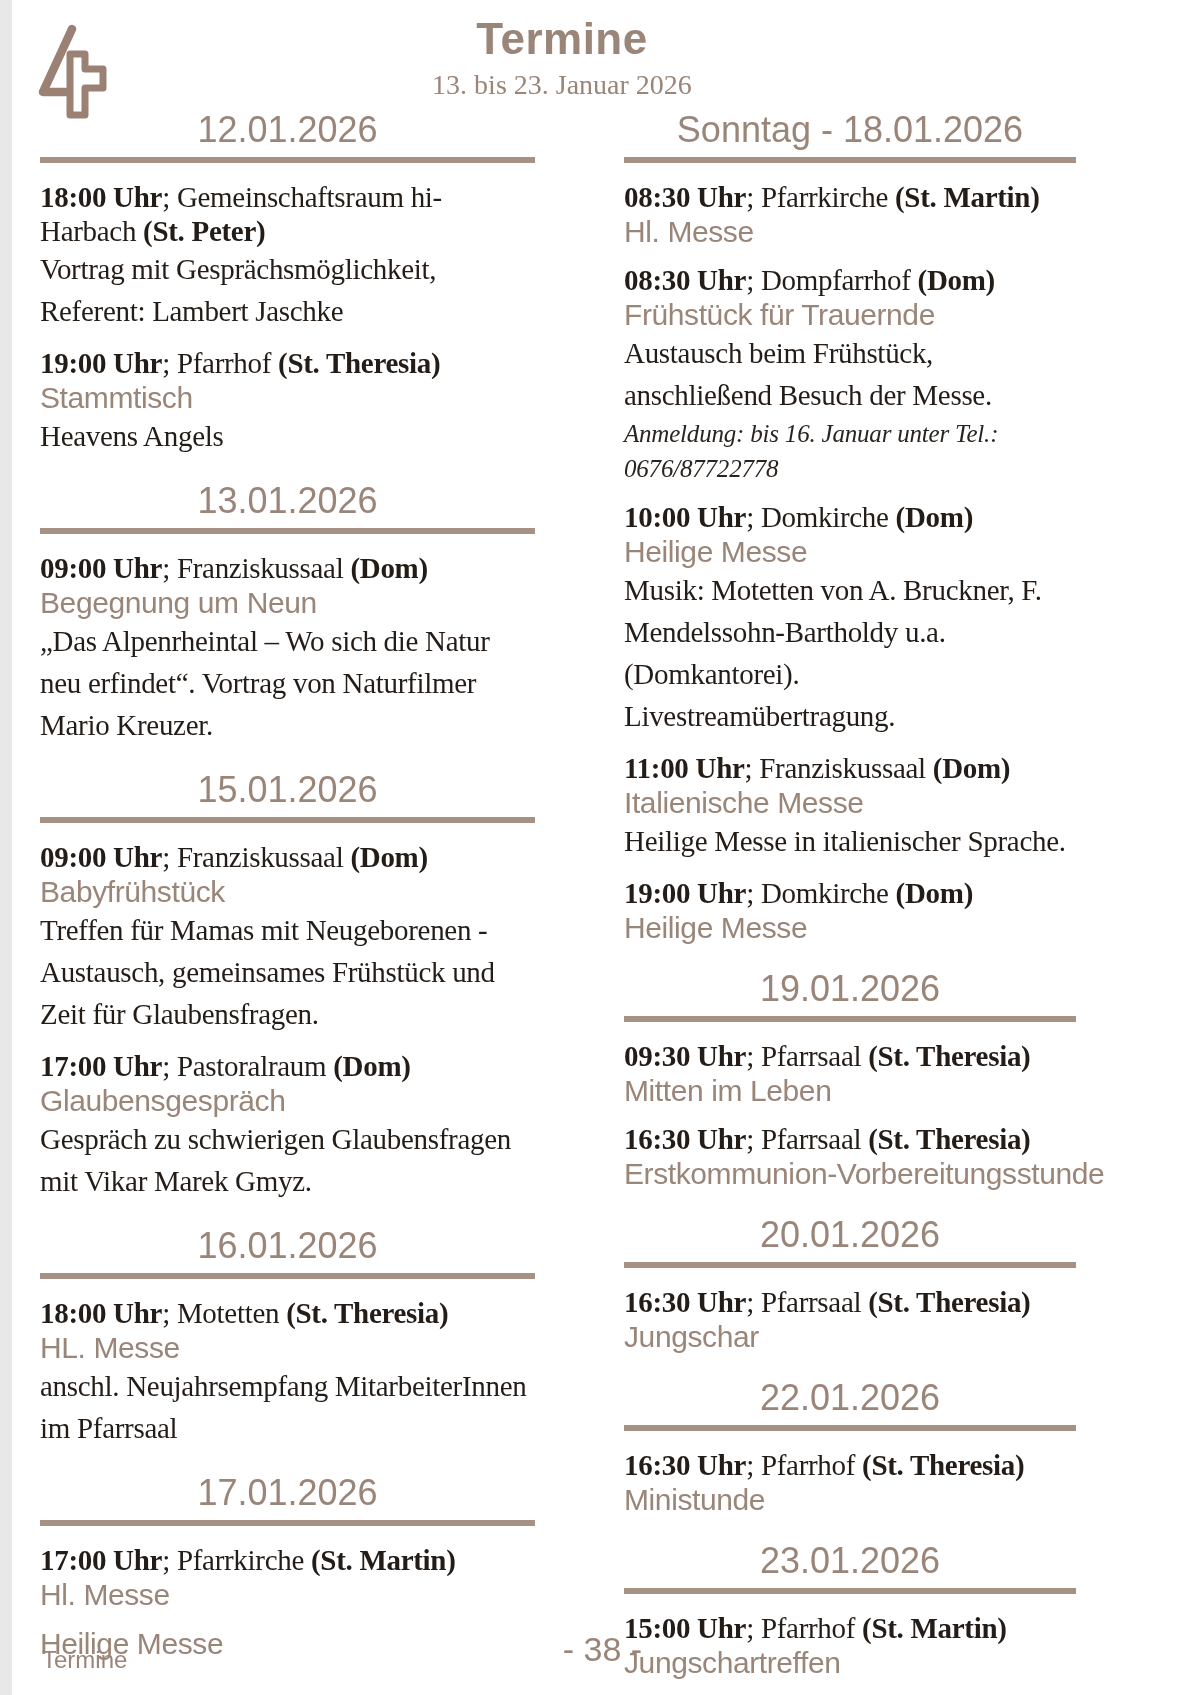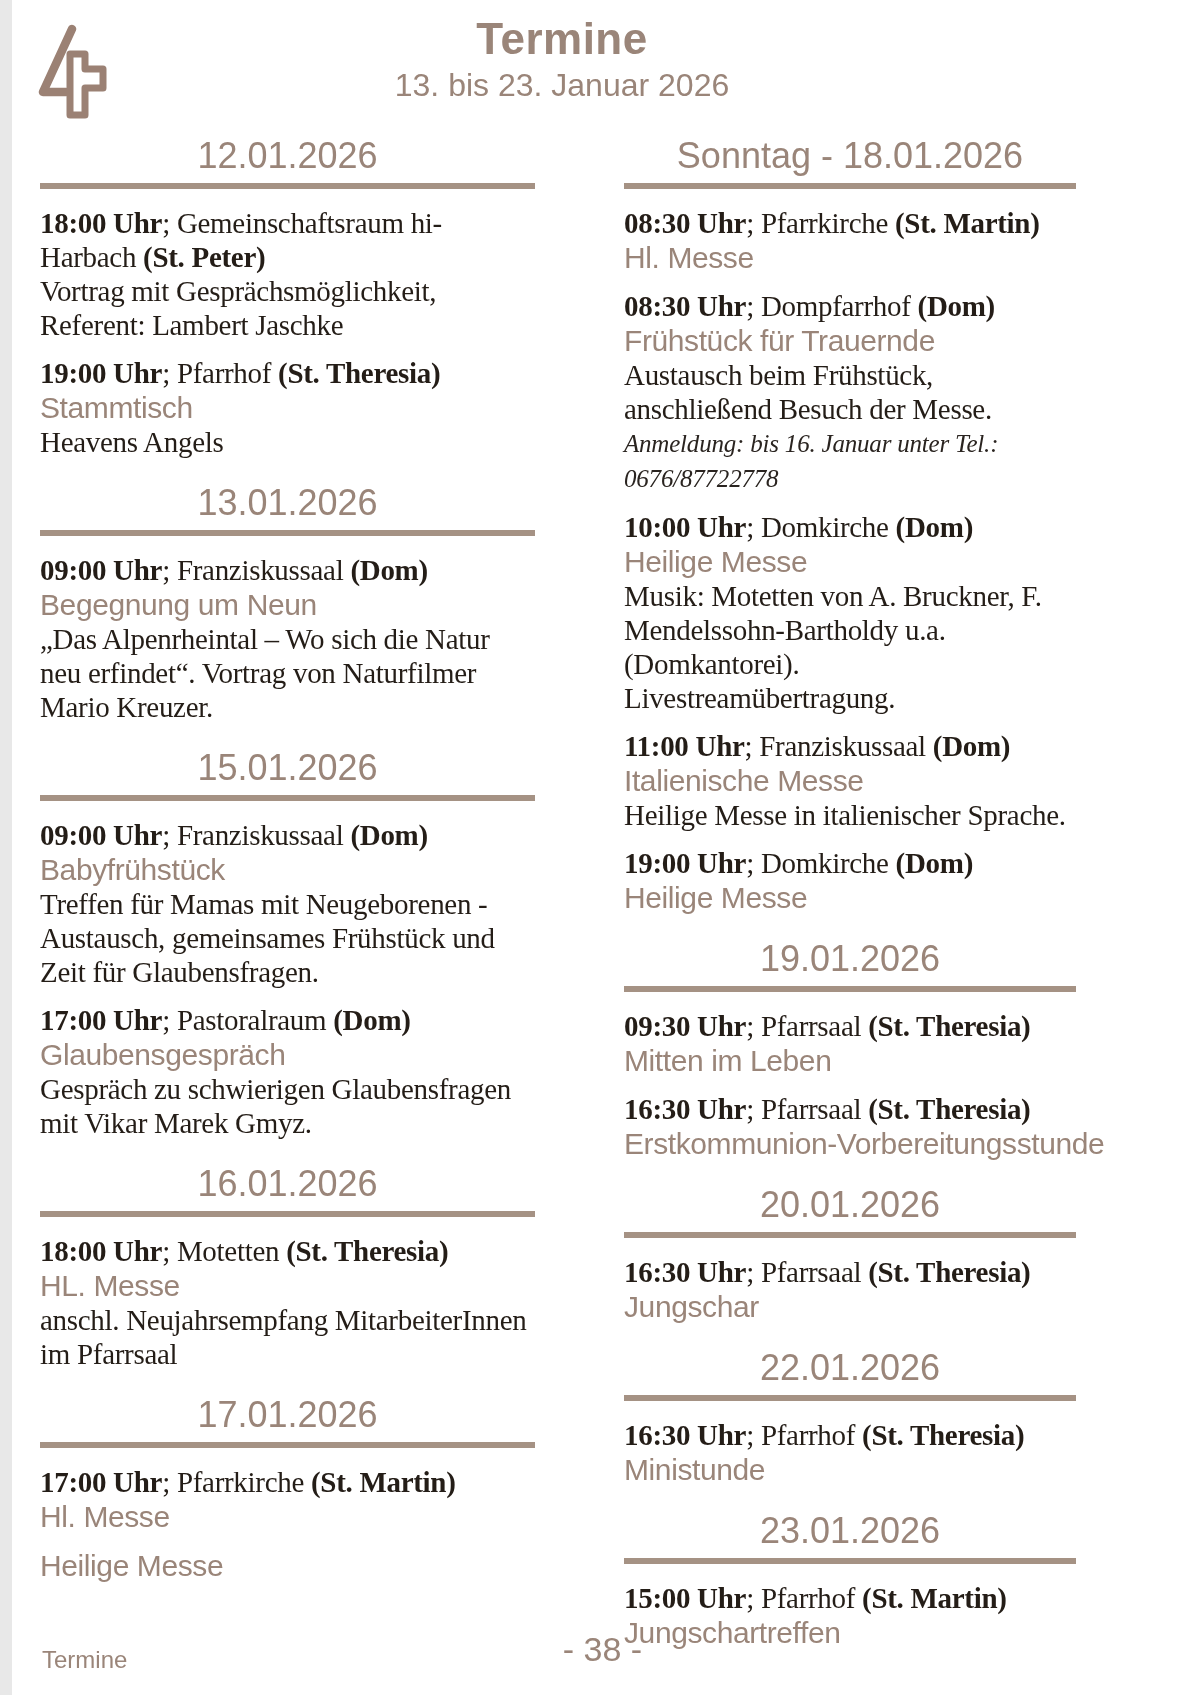--- a/index.html
+++ b/index.html
@@ -21,26 +21,26 @@
   }
   
   .logo-wrap{position:absolute;left:26px;top:22px;width:72px;height:100px;}
   .brand{position:absolute;left:0;top:14px;width:1100px;text-align:center;}
   .brand-title{
     font-family:"Liberation Sans","DejaVu Sans",sans-serif;
     font-weight:bold;font-size:44px;line-height:50px;
     color:var(--accent);letter-spacing:0.5px;
   }
   .brand-sub{
-    font-family:Liberation Sans, sans-serif;
-    font-weight:normal;font-size:32px;line-height:42px;
+    font-family:Liberation Serif, serif;
+    font-weight:normal;font-size:28px;line-height:42px;
     color:var(--accent);
   }
   
-  .cols{position:absolute;left:28px;top:136px;display:flex;gap:89px;}
+  .cols{position:absolute;left:28px;top:110px;display:flex;gap:89px;}
   .col{display:block;}
   .col-left{width:495px;}
   .col-right{width:452px;}
   .date-section{margin-top:24px;}
   .date-section:first-child{margin-top:0;}
   .date-text{
     font-family:"Liberation Sans","DejaVu Sans",sans-serif;
     font-weight:normal;font-size:36px;line-height:40px;
     text-align:center;color:var(--accent);
   }
@@ -50,21 +50,21 @@
   .event-head{
     font-size:29px;line-height:34px;letter-spacing:-0.3px;color:var(--ink);
   }
   .event-head b{font-weight:bold;}
   .event-title{
     font-family:"Liberation Sans","DejaVu Sans",sans-serif;
     font-size:30px;line-height:35px;letter-spacing:-0.4px;
     color:var(--accent);white-space:nowrap;
   }
   .event-desc{
-    font-size:29px;line-height:34px;letter-spacing:-0.3px;color:var(--ink);font-family:Liberation Serif, serif;
+    font-size:29px;line-height:42px;letter-spacing:-0.3px;color:var(--ink);font-family:Liberation Serif, serif;
   }
   .event-note{
     font-family:Liberation Serif, serif;
     font-style:italic;font-size:25px;line-height:35px;
     letter-spacing:-0.2px;color:#2a2420;
   }
   
   .footer-label{
     position:absolute;left:30px;top:1646px;
     font-family:"Liberation Sans","DejaVu Sans",sans-serif;

